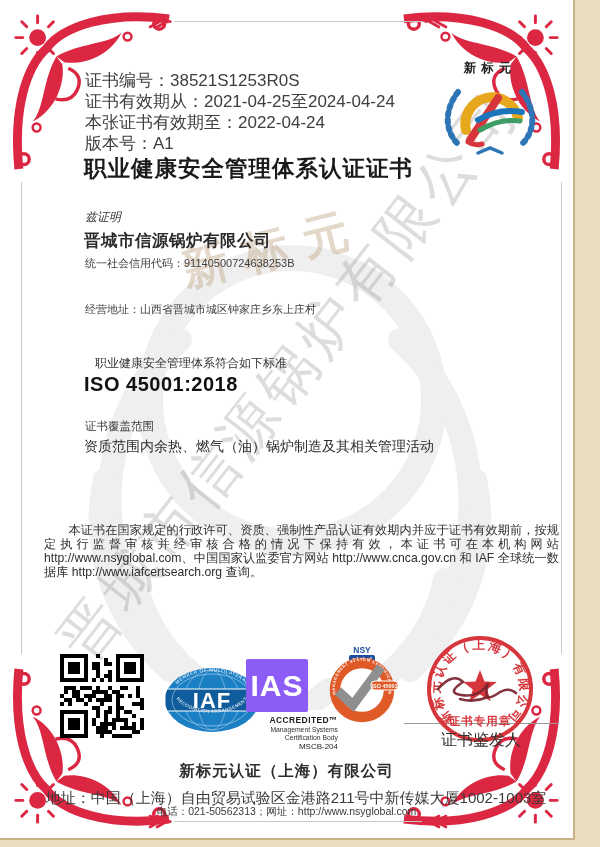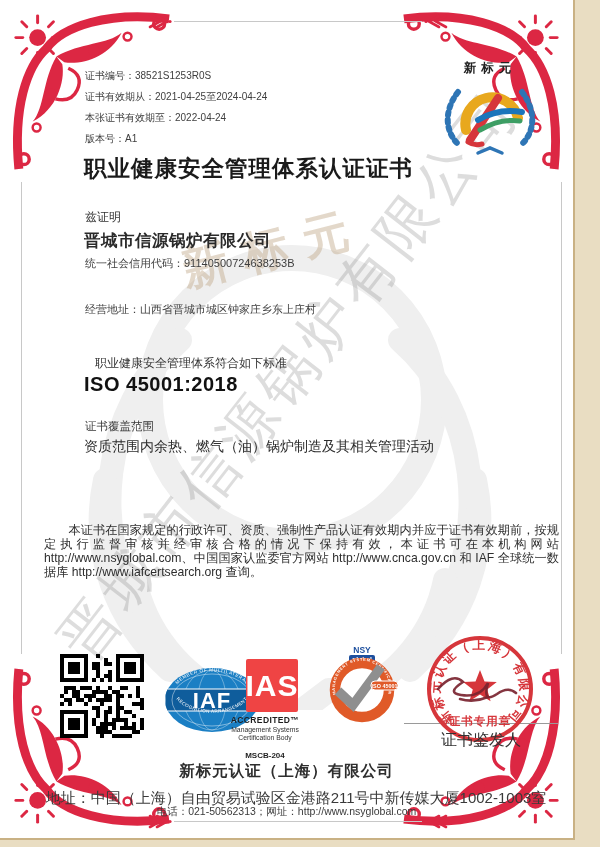--- a/index.html
+++ b/index.html
@@ -35,47 +35,47 @@
   .hl-bottom{left:174px;top:821px;width:248px;height:1px;}
   .hl-left{left:21px;top:182px;width:1px;height:472px;}
   .hl-right{left:561px;top:182px;width:1px;height:472px;}
   .edge-arrow{position:absolute;width:24px;height:15px;}
   .ea-tl{left:148px;top:14px;}
   .ea-tr{left:424px;top:14px;transform:scaleX(-1);}
   .ea-bl{left:148px;top:814px;}
   .ea-br{left:424px;top:814px;transform:scaleX(-1);}
   
   .abs{position:absolute;}
-  .meta-line{left:85px;font-size:10px;color:#3e3e3e;}
+  .meta-line{left:85px;font-size:17px;color:#3e3e3e;}
   .title{left:84px;top:153px;font-size:22.5px;font-weight:700;color:#1a1a1a;letter-spacing:1px;}
-  .intro{left:85px;top:209px;font-size:12px;color:#333;}
+  .intro{left:85px;top:209px;font-size:12px;color:#333;font-style:italic;}
   .company{left:84px;top:230px;font-size:16.5px;font-weight:600;color:#2a2a2a;letter-spacing:.5px;}
   .credit{left:85px;top:256px;font-size:11px;color:#3e3e3e;}
   .addr1{left:85px;top:284px;font-size:11px;color:#3e3e3e;}
   .addr2{left:85px;top:302px;font-size:11px;color:#3e3e3e;text-align:center;}
   .std-lead{left:85px;top:355px;font-size:12px;color:#333;margin-left:10px;}
   .std-code{left:84px;top:373px;font-size:20px;font-weight:700;color:#111;letter-spacing:.5px;}
   .scope-label{left:85px;top:419px;font-size:11.5px;color:#3a3a3a;}
   .scope-text{left:84px;top:438px;font-size:14px;color:#2d2d2d;}
   .notice{
     left:44px;top:523px;width:515px;font-size:12.2px;line-height:14px;
     color:#2e2e2e;text-align:justify;text-indent:2em;
   }
   
   .qr{left:60px;top:654px;width:84px;height:84px;}
   .iaf{left:162px;top:666px;}
   .ias-box{
-    left:246px;top:659px;width:52px;height:53px;background:#ef4444;border-radius:2px;
+    left:246px;top:659px;width:62px;height:53px;background:#8b5cf6;border-radius:2px;
     display:flex;align-items:center;justify-content:center;
     color:#fff;font-size:30px;font-weight:700;letter-spacing:1px;
   }
-  .ias-sub{left:222px;top:715px;width:86px;text-align:center;color:#1e1e1e;}
+  .ias-sub{left:252px;top:715px;width:86px;text-align:right;color:#1e1e1e;}
   .ias-sub .l1{font-size:8.5px;font-weight:700;letter-spacing:.4px;}
   .ias-sub .l2,.ias-sub .l3{font-size:6.8px;color:#333;margin-top:1px;}
-  .ias-sub .l4{font-size:8px;font-weight:700;margin-top:10px;}
+  .ias-sub .l4{font-size:8px;font-weight:400;margin-top:1px;}
   .nsy{left:316px;top:644px;}
   .sig-line{left:404px;top:723px;width:154px;height:1px;background:#9a9a9a;}
   .seal{left:420px;top:629px;}
   .signer{left:404px;top:730px;width:154px;text-align:center;font-size:16px;color:#333;}
   
   .footer-company{left:0;top:761px;width:573px;text-align:center;font-size:15.5px;font-weight:600;color:#2e2e2e;letter-spacing:1px;}
   .footer-address{left:0;top:789px;width:592px;text-align:center;font-size:15px;color:#3a3a3a;}
   .footer-contact{left:0;top:805px;width:573px;text-align:center;font-size:10.5px;color:#3a3a3a;}
   
   .brand-logo{left:436px;top:58px;}

